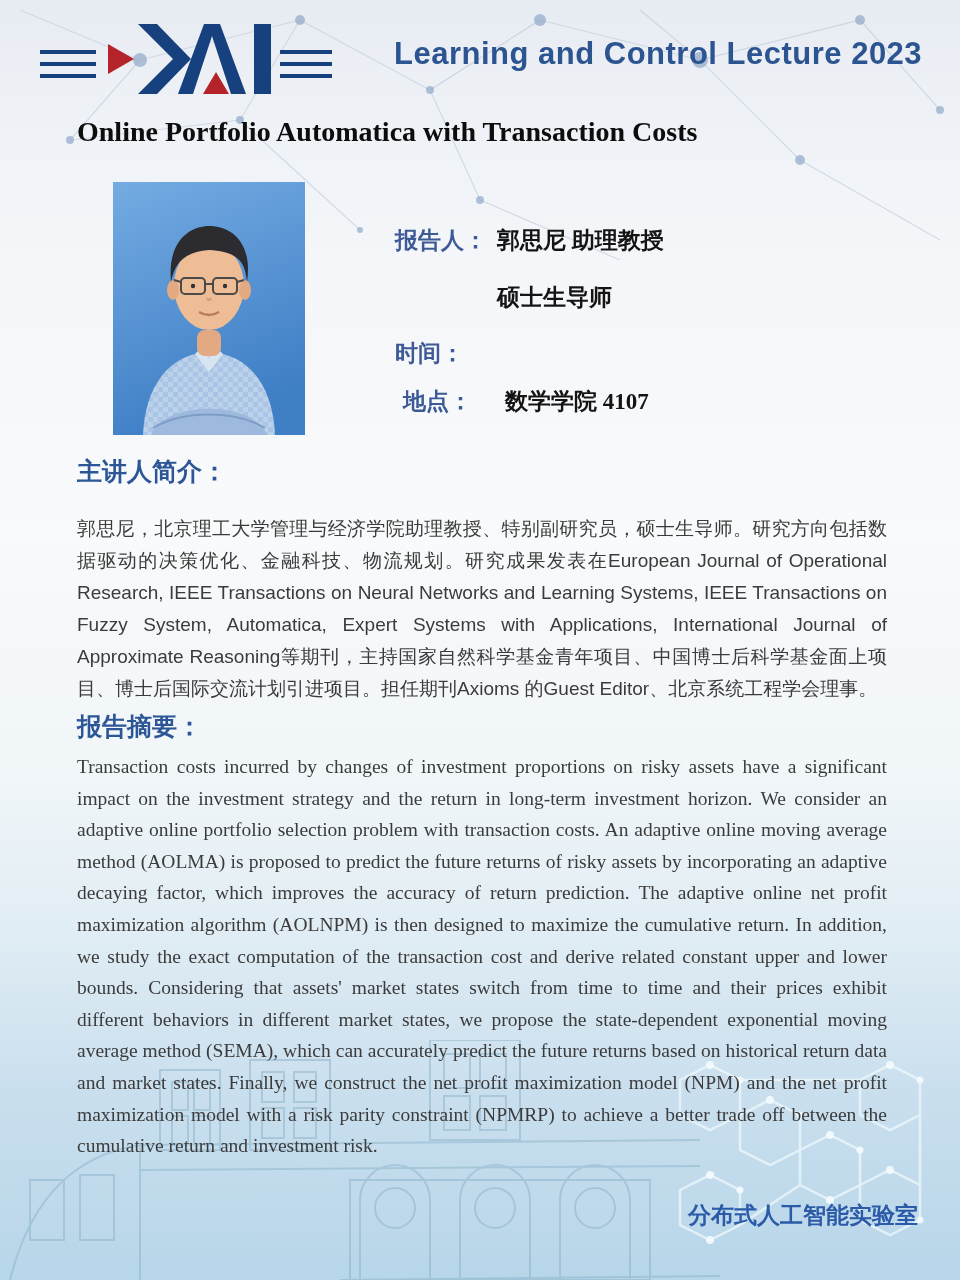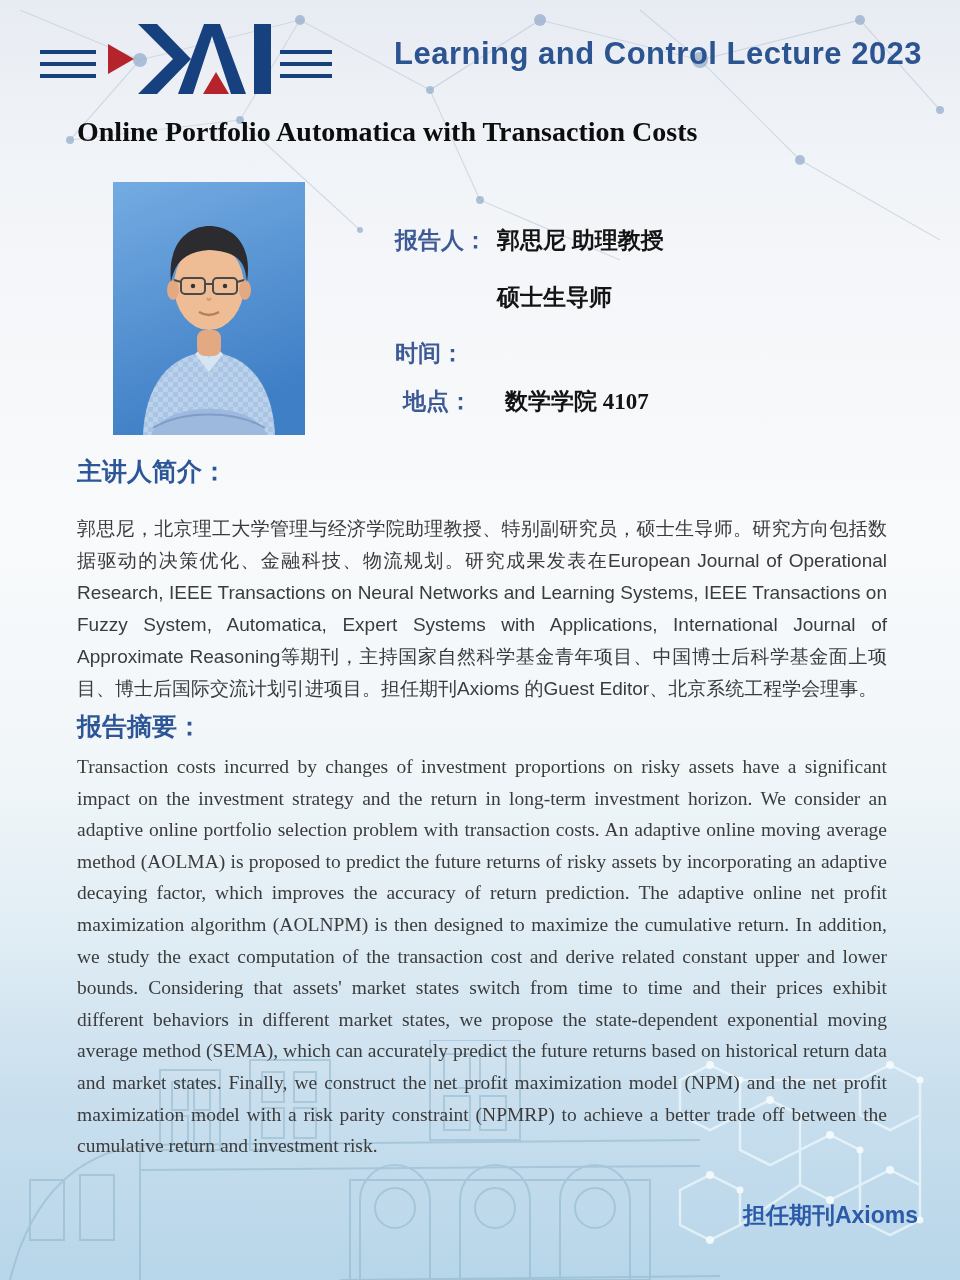--- a/index.html
+++ b/index.html
@@ -312,16 +312,16 @@
   <div class="info-label row4">地点：</div>
   <div class="info-value row4">数学学院 4107</div>
 
   <div class="section-heading bio-heading">主讲人简介：</div>
   <div class="bio-text">郭思尼，北京理工大学管理与经济学院助理教授、特别副研究员，硕士生导师。研究方向包括数据驱动的决策优化、金融科技、物流规划。研究成果发表在European Journal of Operational Research, IEEE Transactions on Neural Networks and Learning Systems, IEEE Transactions on Fuzzy System, Automatica, Expert Systems with Applications, International Journal of Approximate Reasoning等期刊，主持国家自然科学基金青年项目、中国博士后科学基金面上项目、博士后国际交流计划引进项目。担任期刊Axioms 的Guest Editor、北京系统工程学会理事。</div>
 
   <div class="section-heading abstract-heading">报告摘要：</div>
   <div class="abstract-text">Transaction costs incurred by changes of investment proportions on risky assets have a significant impact on the investment strategy and the return in long-term investment horizon. We consider an adaptive online portfolio selection problem with transaction costs. An adaptive online moving average method (AOLMA) is proposed to predict the future returns of risky assets by incorporating an adaptive decaying factor, which improves the accuracy of return prediction. The adaptive online net profit maximization algorithm (AOLNPM) is then designed to maximize the cumulative return. In addition, we study the exact computation of the transaction cost and derive related constant upper and lower bounds. Considering that assets' market states switch from time to time and their prices exhibit different behaviors in different market states, we propose the state-dependent exponential moving average method (SEMA), which can accurately predict the future returns based on historical return data and market states. Finally, we construct the net profit maximization model (NPM) and the net profit maximization model with a risk parity constraint (NPMRP) to achieve a better trade off between the cumulative return and investment risk.</div>
 
   <div class="footer">
-    <div>担任期刊Axioms</div>
+    <div>分布式人工智能实验室</div>
   </div>
 
 </div>
 
 </body></html>

